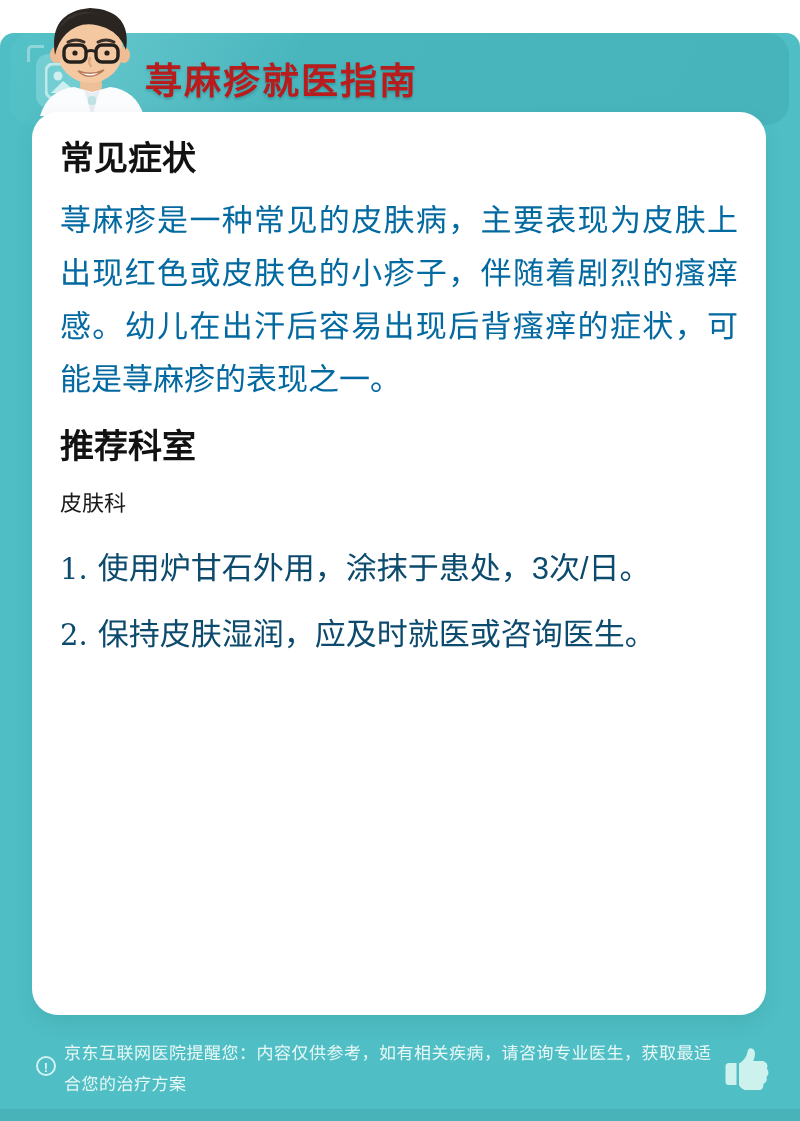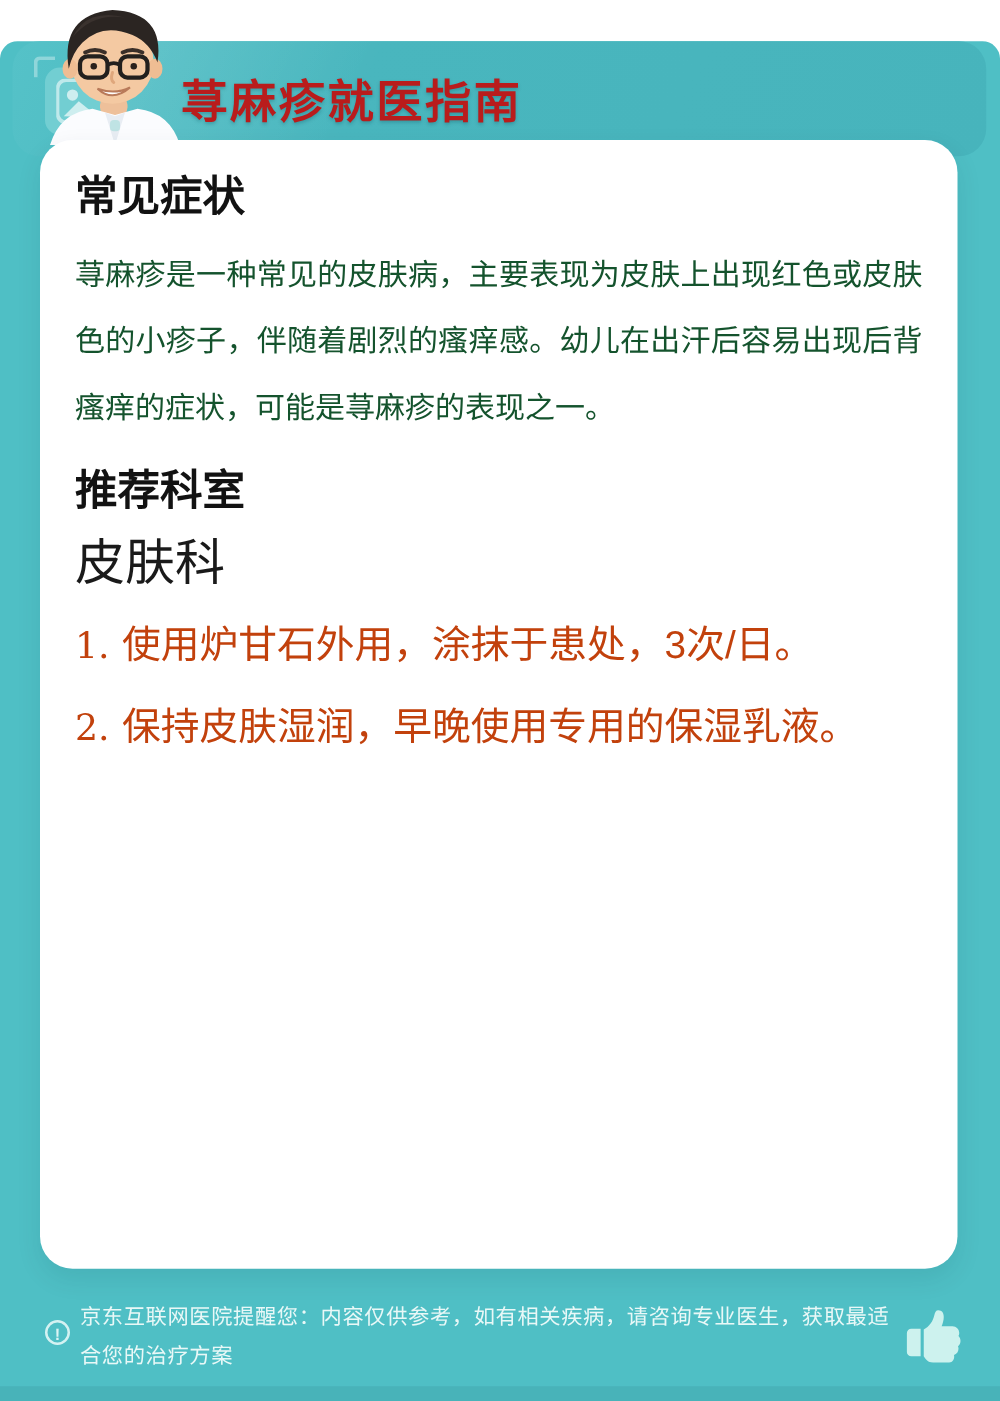--- a/index.html
+++ b/index.html
@@ -61,29 +61,29 @@
     box-sizing:border-box;
     padding:24px 28px 0 28px;
     box-shadow:0 8px 20px rgba(0,60,70,0.10);
   }
   .h2{
     font-size:34px;font-weight:bold;color:#121212;
     margin:0 0 14px 0;line-height:44px;
   }
   .h2.mt{margin-top:18px;}
   .para{
-    font-size:24px;color:#14532d;line-height:53px;
+    font-size:31px;color:#0369a1;line-height:53px;
     margin:0 0 10px 0;text-align:justify;
   }
   .dept{
-    font-size:40px;color:#1a1a1a;line-height:44px;margin:6px 0 16px 0;
+    font-size:22px;color:#1a1a1a;line-height:44px;margin:6px 0 16px 0;
   }
   .care-list{margin-top:4px;}
   .li{
-    font-size:31px;color:#c2410c;line-height:53px;
+    font-size:31px;color:#0c4a6e;line-height:53px;
     margin:0 0 12px 0;text-align:justify;
   }
   .li .num{
     font-family:"DejaVu Serif","Liberation Serif",serif;
     font-size:29px;margin-right:10px;
   }
   
   .footer{
     position:absolute;left:34px;top:1038px;width:740px;
   }
@@ -160,21 +160,21 @@
 
 <div class="card">
   <div class="h2">常见症状</div>
   <p class="para">荨麻疹是一种常见的皮肤病，主要表现为皮肤上出现红色或皮肤色的小疹子，伴随着剧烈的瘙痒感。幼儿在出汗后容易出现后背瘙痒的症状，可能是荨麻疹的表现之一。</p>
 
   <div class="h2 mt">推荐科室</div>
   <p class="dept">皮肤科</p>
 
   <div class="care-list">
       <div class="li"><span class="num">1.</span><span>使用炉甘石外用，涂抹于患处，3次/日。</span></div>
-      <div class="li"><span class="num">2.</span><span>保持皮肤湿润，早晚使用专用的保湿乳液。</span></div>
+      <div class="li"><span class="num">2.</span><span>保持皮肤湿润，应及时就医或咨询医生。</span></div>
     </div>
 </div>
 
 <div class="footer">
   <span class="info-badge">!</span>
   <div class="disclaimer">京东互联网医院提醒您：内容仅供参考，如有相关疾病，请咨询专业医生，获取最适合您的治疗方案</div>
   <div class="thumb">
     <svg width="50" height="48" viewBox="0 0 50 48">
       <path d="M7 21 h7.5 v22 H7 a3.5 3.5 0 0 1 -3.5-3.5 V24.5 A3.5 3.5 0 0 1 7 21 Z" fill="#cdf2ee"></path>
       <path d="M17 42.5 V21.5 c4.4-2.2 7.4-6.3 8.5-11.5 .45-2.1 1.1-3.8 3.2-3.8 2.8 0 4.3 2.2 4.3 5.3 0 2.6-.85 5.3-1.7 7.4 H40 c3 0 5.4 2.4 5.4 5.4 0 .9-.2 1.7-.6 2.5 1 1 1.6 2.4 1.6 3.9 0 1.7-.75 3.2-2 4.2 .25.65.4 1.35.4 2.1 0 2.35-1.5 4.3-3.6 4.95 .1.45.16.95.16 1.45 0 2.8-2.25 5-5 5 H26 c-3.3 0-6.7-1.1-9-5.4 Z" fill="#cdf2ee"></path>

